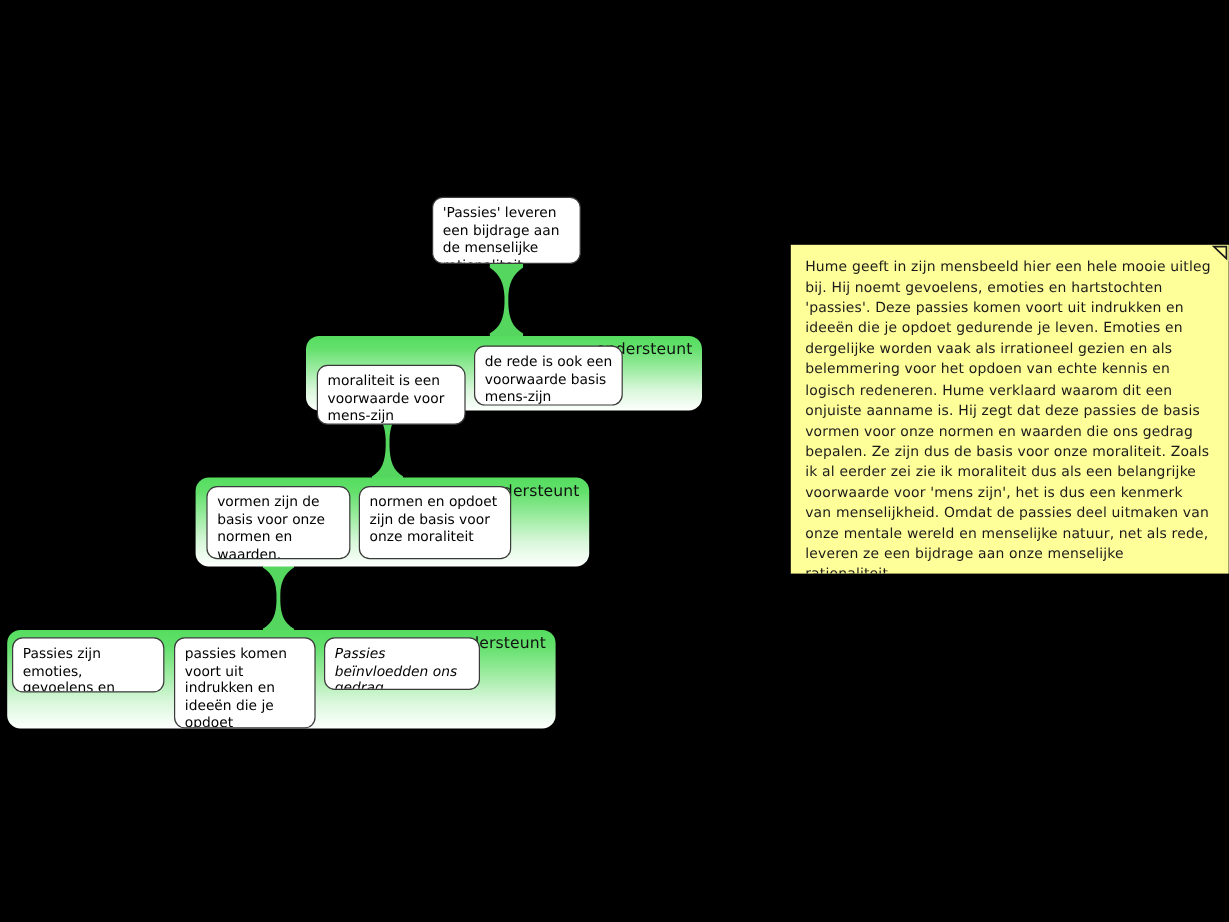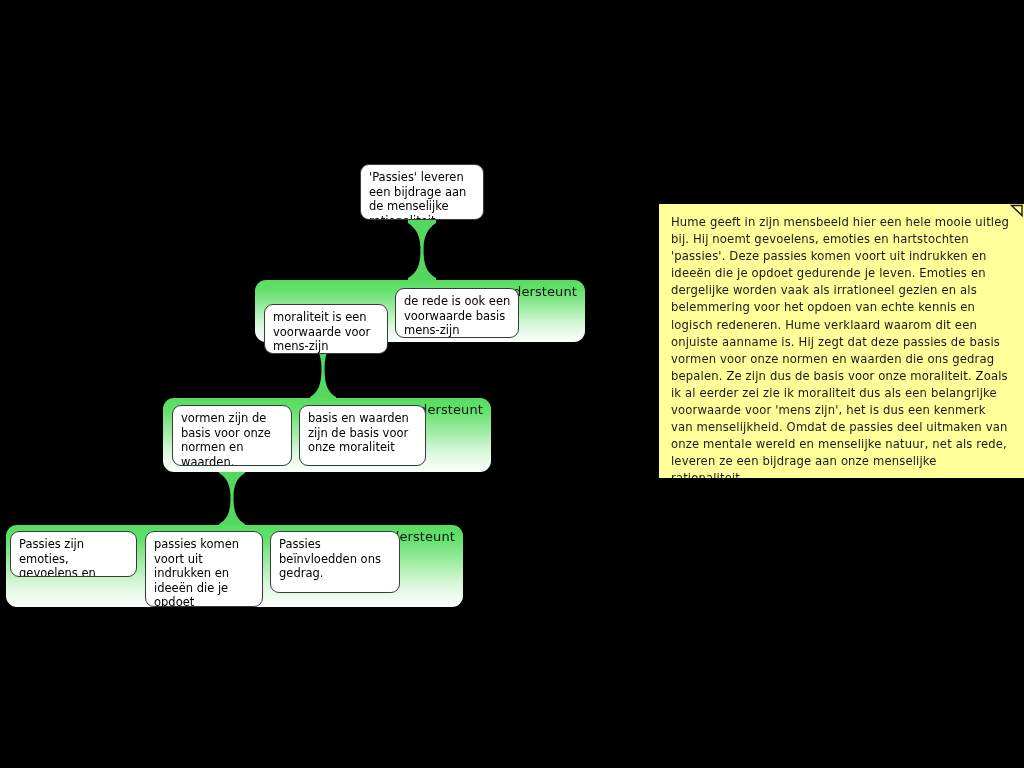--- a/index.html
+++ b/index.html
@@ -124,28 +124,28 @@
   <div class="group" style="left:255px; top:280px; width:330px; height:62px;">
     <div class="group-label">ondersteunt</div>
   </div>
   <div class="node" style="left:264px; top:288px; width:124px; height:50px;margin-top:16px;">moraliteit is een voorwaarde voor mens-zijn</div>
   <div class="node" style="left:395px; top:288px; width:124px; height:50px;">de rede is ook een voorwaarde basis mens-zijn</div>
 
   <div class="group" style="left:163px; top:398px; width:328px; height:74px;">
     <div class="group-label">ondersteunt</div>
   </div>
   <div class="node" style="left:172px; top:405px; width:120px; height:61px;">vormen zijn de basis voor onze normen en waarden.</div>
-  <div class="node" style="left:299px; top:405px; width:127px; height:61px;">basis en waarden zijn de basis voor onze moraliteit</div>
+  <div class="node" style="left:299px; top:405px; width:127px; height:61px;">normen en opdoet zijn de basis voor onze moraliteit</div>
 
   <div class="group" style="left:6px; top:525px; width:457px; height:82px;">
     <div class="group-label">ondersteunt</div>
   </div>
   <div class="node" style="left:10px; top:531px; width:127px; height:46px;">Passies zijn emoties, gevoelens en hartstochten.</div>
   <div class="node" style="left:145px; top:531px; width:118px; height:76px;">passies komen voort uit indrukken en ideeën die je opdoet gedurende je leven.</div>
-  <div class="node" style="left:270px; top:531px; width:130px; height:62px;">Passies beïnvloedden ons gedrag.</div>
+  <div class="node" style="left:270px; top:531px; width:130px; height:44px;font-style:italic;">Passies beïnvloedden ons gedrag.</div>
 
   <div class="note" style="left:659px; top:204px; width:365px; height:274px;">
     <div class="note-fold">
       <svg width="14" height="14" viewBox="0 0 14 14">
         <path d="M0,0 L14,0 L14,14 Z" fill="#ffff99"></path>
         <path d="M1.5,1.5 L12,1.5 L12,11.5 Z" fill="#ffff99" stroke="#1a1a1a" stroke-width="1.4"></path>
       </svg>
     </div>
     <div>Hume geeft in zijn mensbeeld hier een hele mooie uitleg bij. Hij noemt gevoelens, emoties en hartstochten 'passies'. Deze passies komen voort uit indrukken en ideeën die je opdoet gedurende je leven. Emoties en dergelijke worden vaak als irrationeel gezien en als belemmering voor het opdoen van echte kennis en logisch redeneren. Hume verklaard waarom dit een onjuiste aanname is. Hij zegt dat deze passies de basis vormen voor onze normen en waarden die ons gedrag bepalen. Ze zijn dus de basis voor onze moraliteit. Zoals ik al eerder zei zie ik moraliteit dus als een belangrijke voorwaarde voor 'mens zijn', het is dus een kenmerk van menselijkheid. Omdat de passies deel uitmaken van onze mentale wereld en menselijke natuur, net als rede, leveren ze een bijdrage aan onze menselijke rationaliteit.</div>
   </div>

